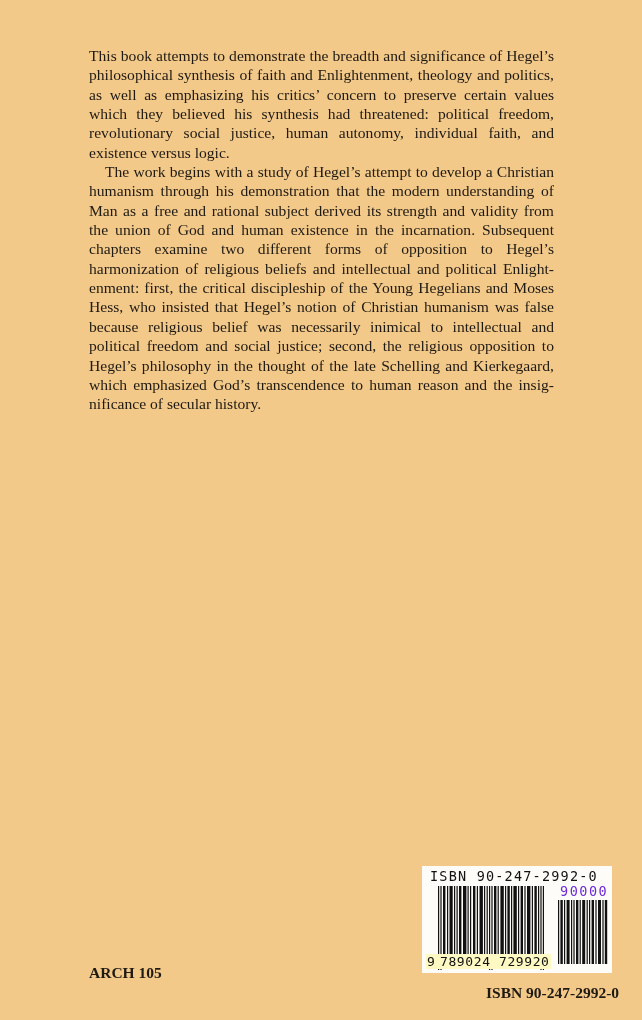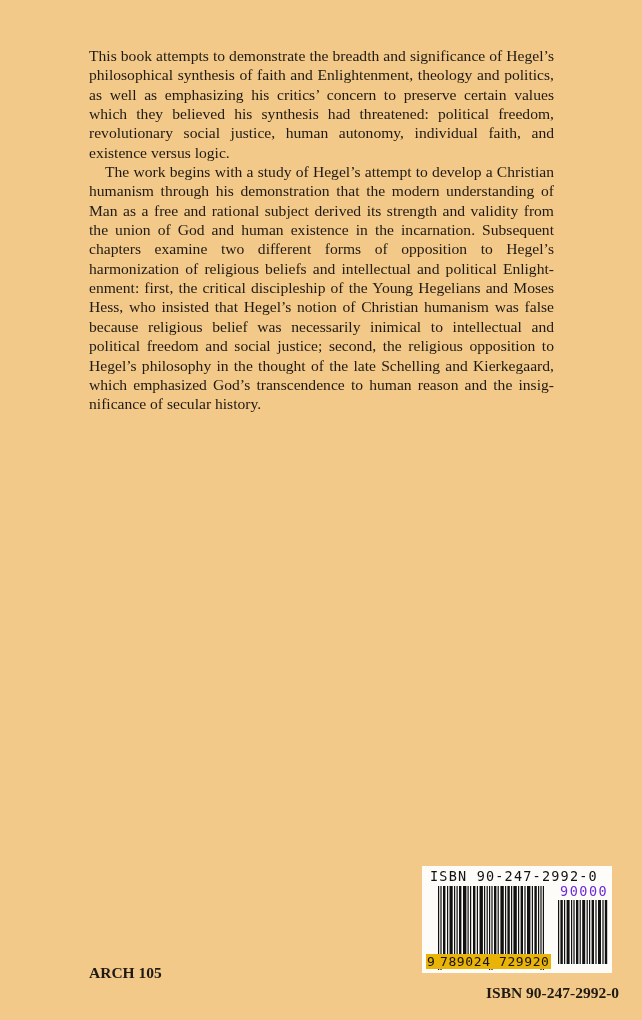--- a/index.html
+++ b/index.html
@@ -79,21 +79,21 @@
       width: 50px;
       height: 64px;
     }
     .ean-digits {
       position: absolute;
       left: 4px;
       top: 88px;
       font-family: "DejaVu Sans Mono", "Liberation Mono", monospace;
       font-size: 13px;
       color: #111;
-      background: #eab308;
+      background: #fef9c3;
       white-space: nowrap;
       line-height: 15px;
       padding: 0 1px;
     }
     .ean-first {
       display: inline-block;
       width: 12px;
     }
     .ean-rest {
       letter-spacing: 0.6px;

